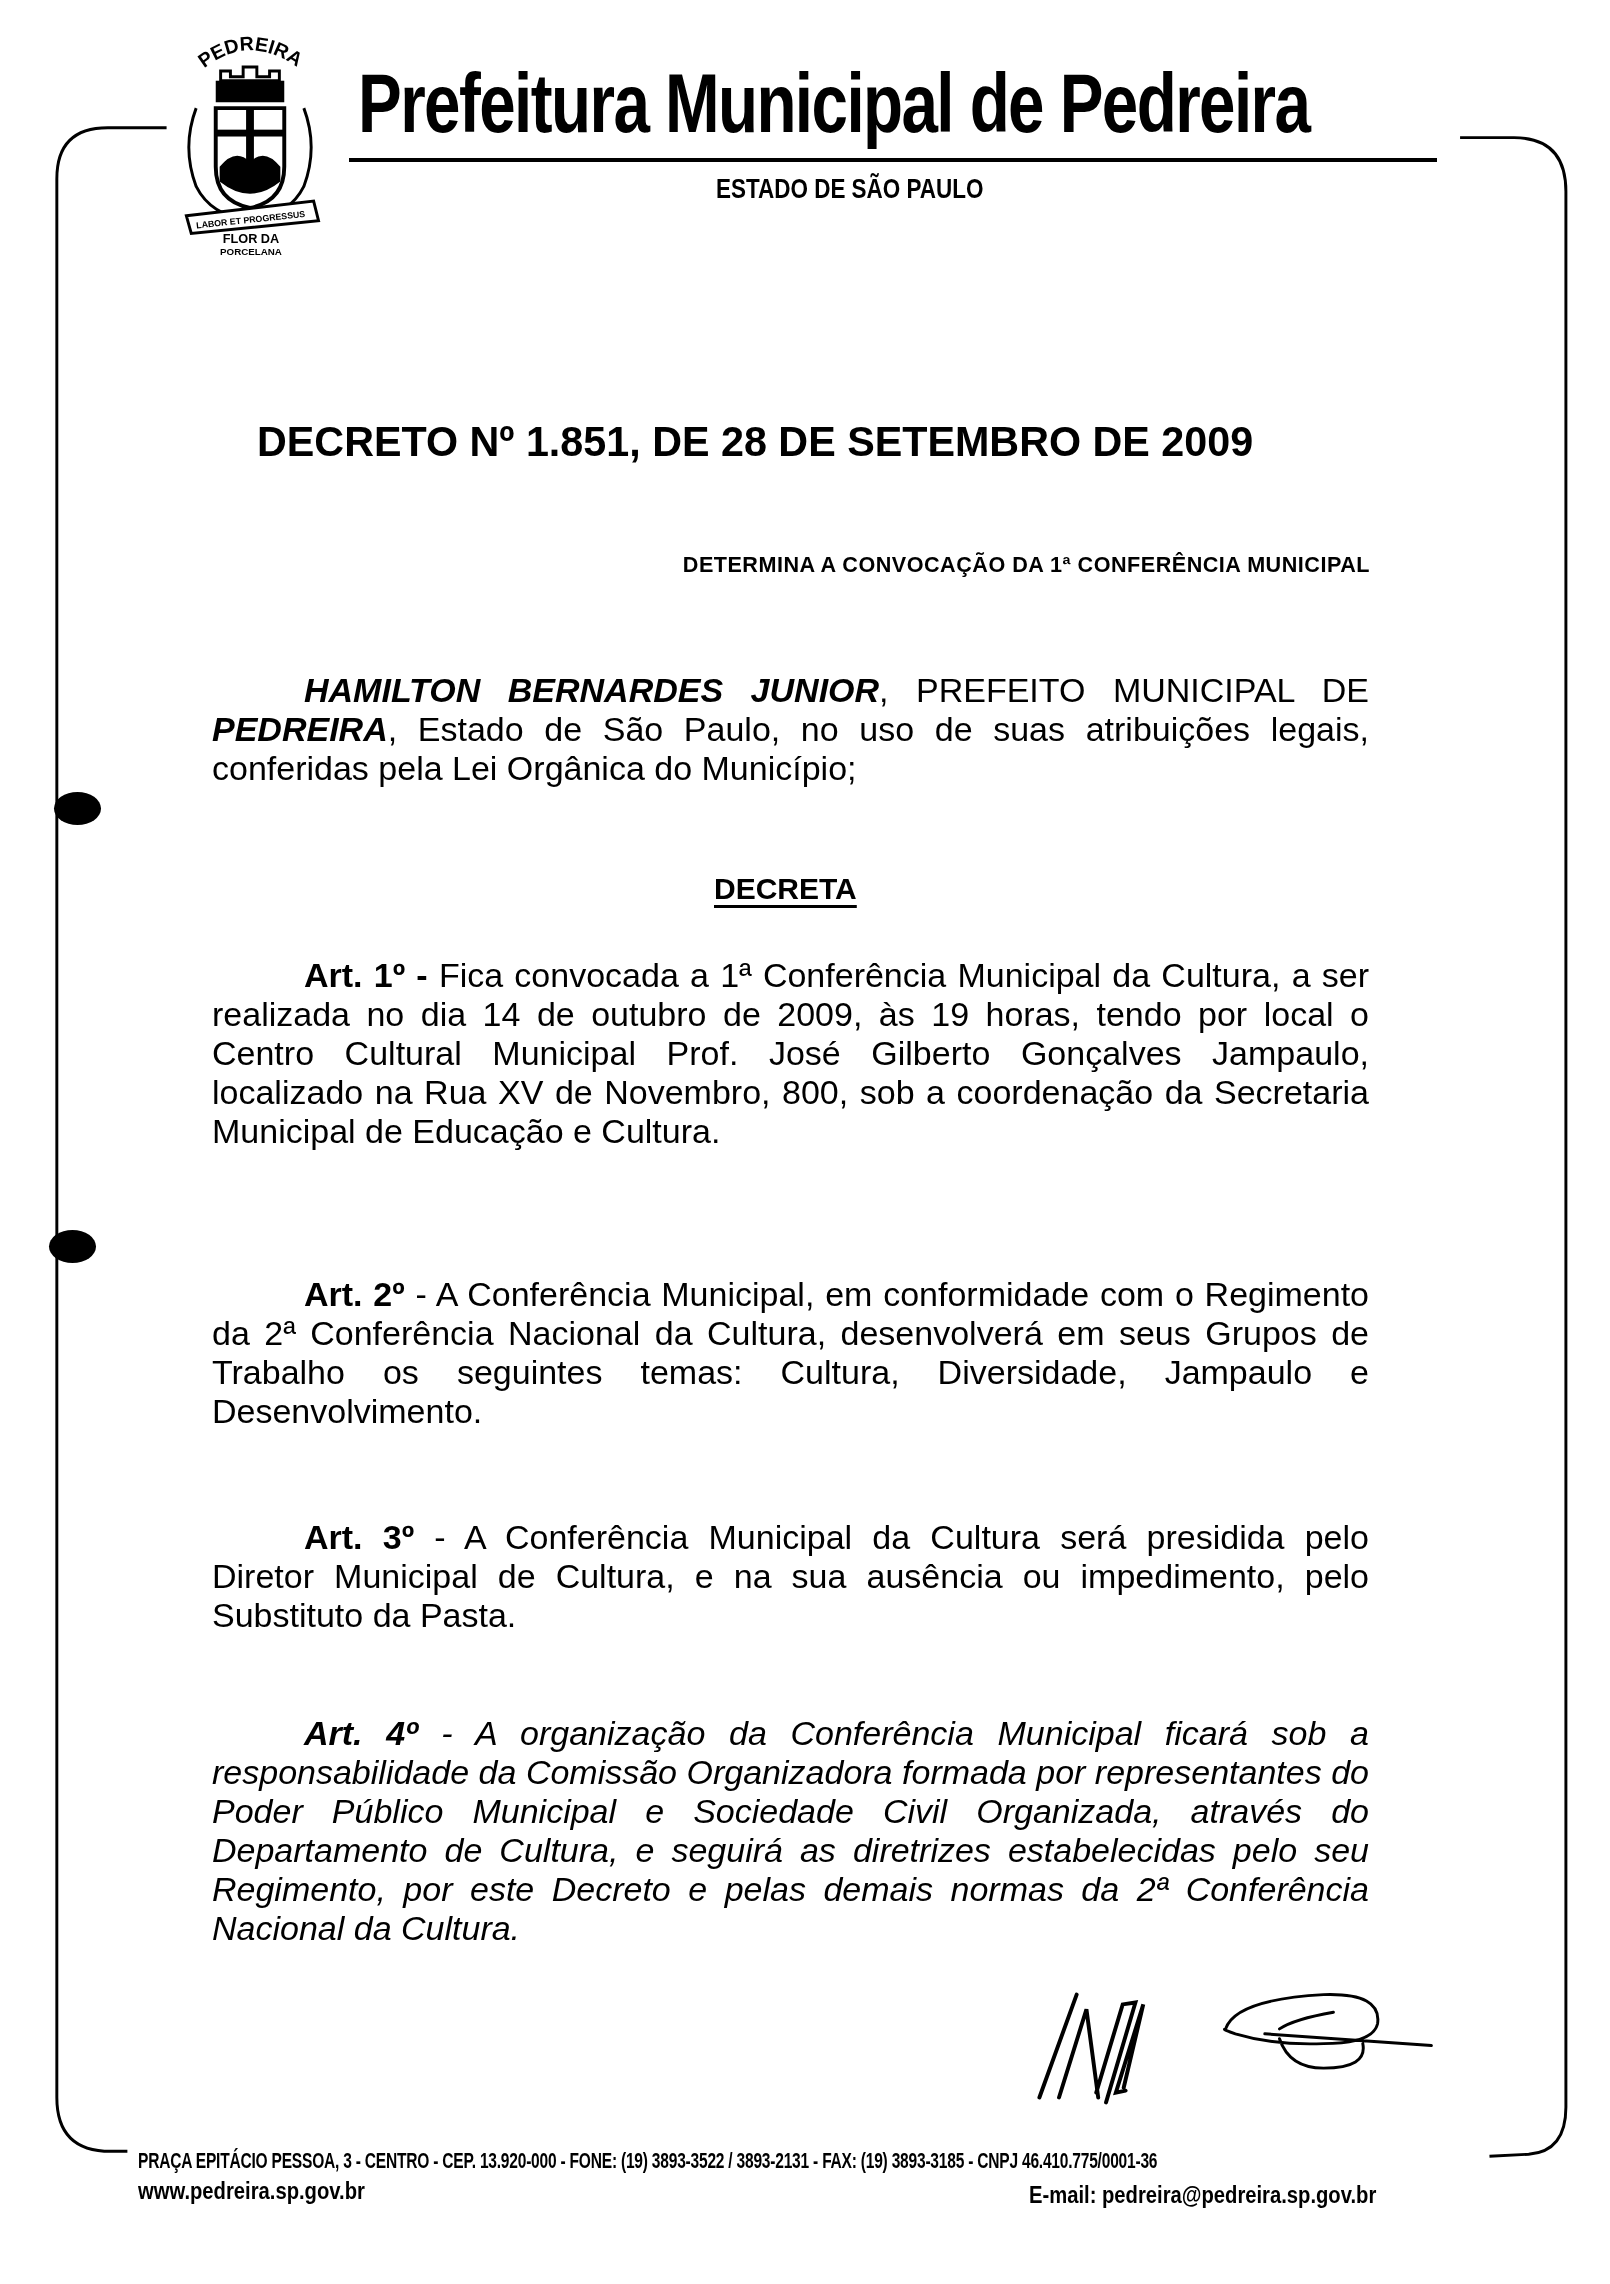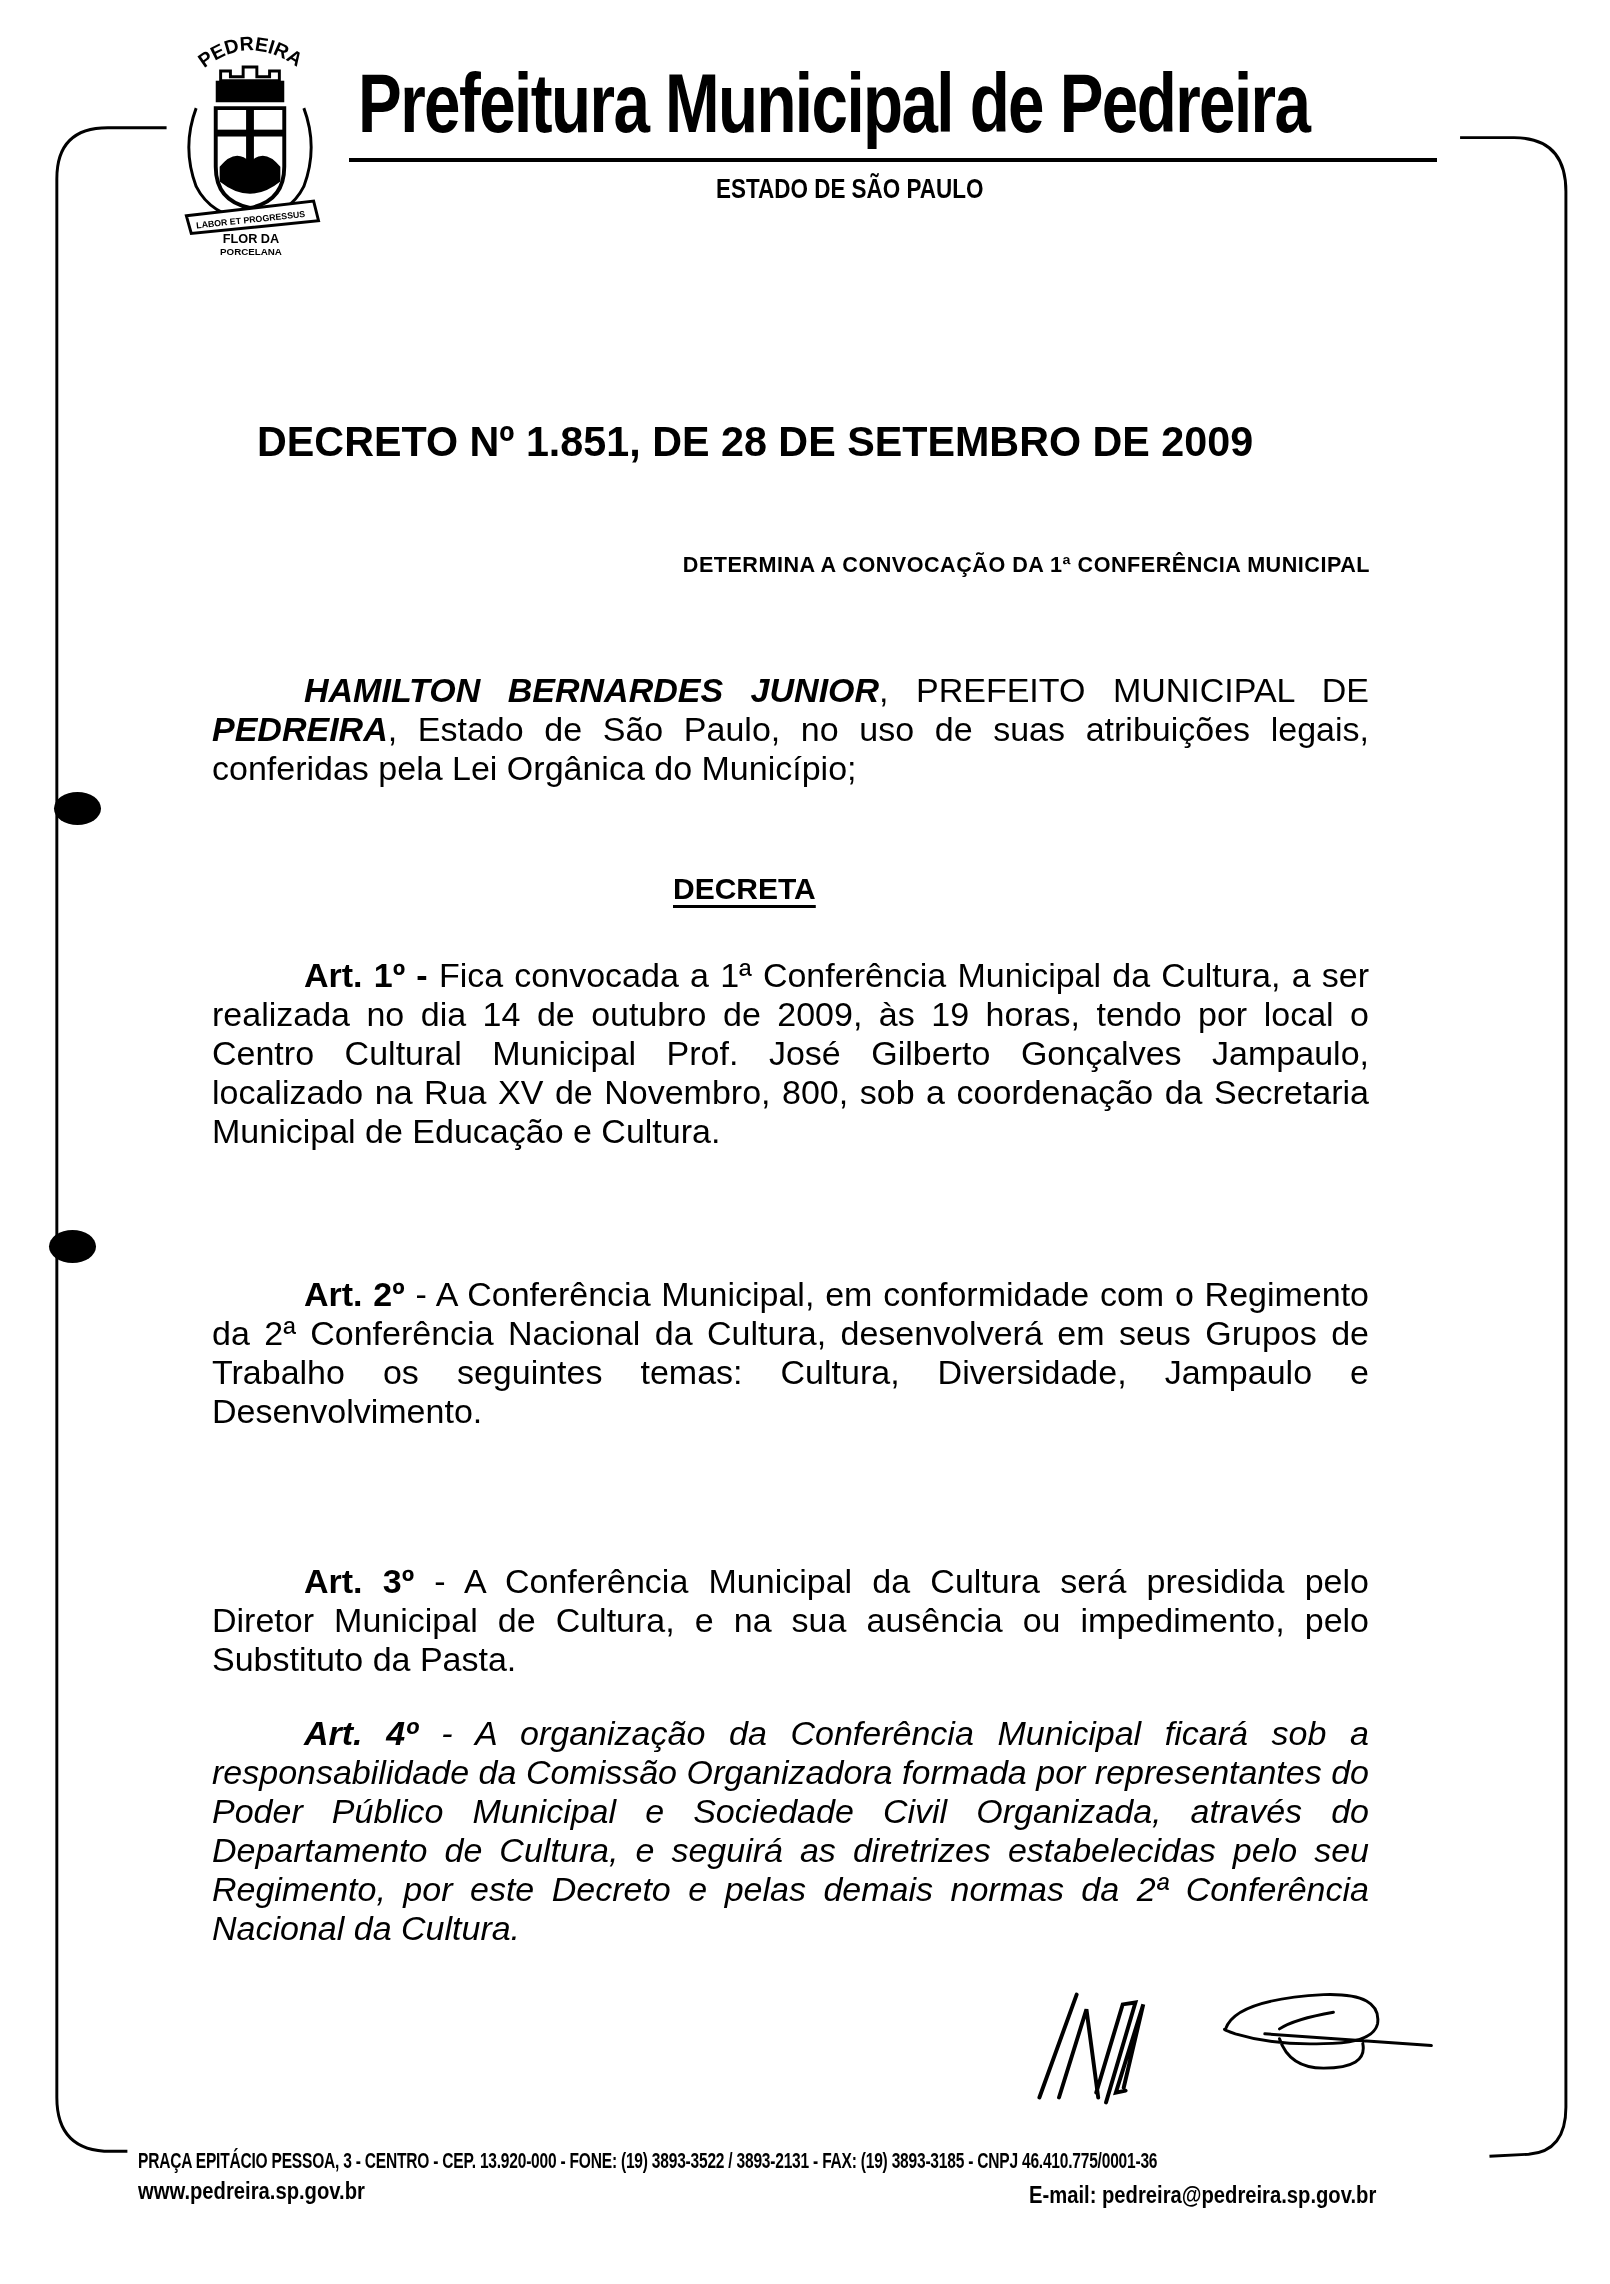--- a/index.html
+++ b/index.html
@@ -17,24 +17,24 @@
   .decree-title { position: absolute; left: 257px; top: 417px; font-size: 43px; font-weight: bold; white-space: nowrap; transform: scaleX(0.96); transform-origin: left top; }
 
   .ementa { position: absolute; left: 490px; top: 549px; width: 880px; font-size: 21.6px; font-weight: bold; text-align: right; line-height: 32px; letter-spacing: 0.5px; }
 
   .body-text { position: absolute; left: 212px; width: 1157px; font-size: 34px; line-height: 39px; text-align: justify; text-align-last: left; }
   .indent { display: inline-block; width: 92px; }
   .bi { font-weight: bold; font-style: italic; }
   .b { font-weight: bold; }
 
   .preamble { top: 671px; }
-  .decreta { position: absolute; left: 673px; top: 872px; font-size: 30px; font-weight: bold; text-decoration: underline; text-underline-offset: 5.9px; }
+  .decreta { position: absolute; left: 714px; top: 872px; font-size: 30px; font-weight: bold; text-decoration: underline; text-underline-offset: 5.9px; }
   .art1 { top: 956px; }
   .art2 { top: 1275px; }
-  .art3 { top: 1518px; margin-top: 44px; }
+  .art3 { top: 1518px; }
   .art4 { top: 1714px; font-style: italic; }
 
   .signatures { position: absolute; left: 1000px; top: 1975px; width: 461px; height: 147px; }
   .signatures svg { width: 100%; height: 100%; }
 
   .footer-address { position: absolute; left: 138px; top: 2148px; font-size: 21.6px; font-weight: bold; white-space: nowrap; transform: scaleX(0.72); transform-origin: left top; letter-spacing: -0.3px; }
   .footer-web { position: absolute; left: 138px; top: 2178px; font-size: 23.5px; font-weight: bold; white-space: nowrap; transform: scaleX(0.86); transform-origin: left top; }
   .footer-email { position: absolute; left: 1029px; top: 2182px; font-size: 23.5px; font-weight: bold; white-space: nowrap; transform: scaleX(0.86); transform-origin: left top; }
 
   .punch { position: absolute; width: 47px; height: 33px; border-radius: 50%; background: #000; }

